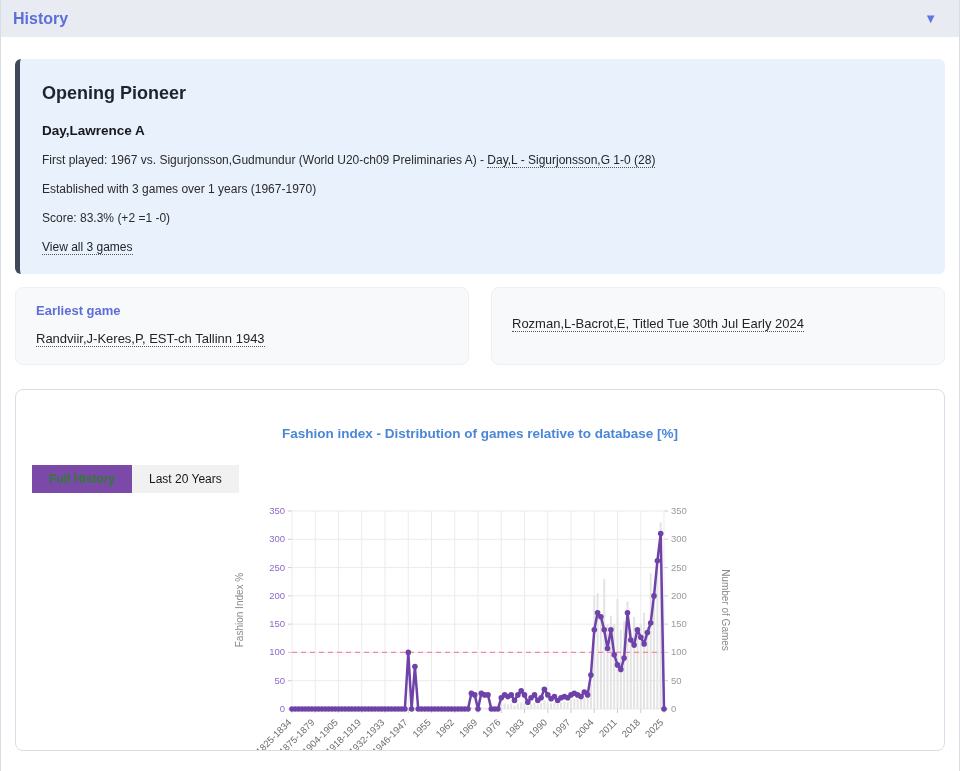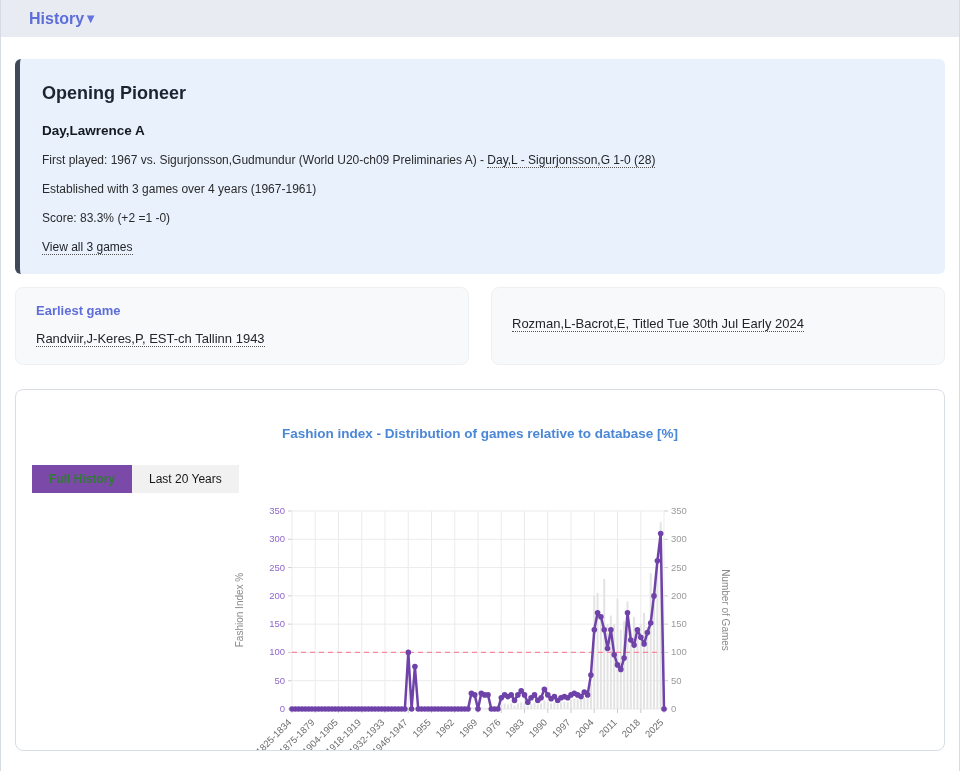--- a/index.html
+++ b/index.html
@@ -9,22 +9,22 @@
     background: #ffffff;
     border-left: 1px solid #d6dbe4;
     border-right: 1px solid #d6dbe4;
     color: #2b2f36;
   }
   .header-bar {
     height: 37px;
     background: #e9ebf2;
     display: flex;
     align-items: center;
-    justify-content: flex-start;
-    padding: 0 22px 0 28px;
+    justify-content: space-between;
+    padding: 0 22px 0 12px;
     cursor: pointer;
   }
   .header-title { color: #5d6ed8; font-size: 16px; font-weight: bold; }
   .collapse-icon { color: #6473e2; font-size: 13px; }
   .content { padding: 14px; }
   .pioneer-card {
     margin-top: 8px;
     background: #e9f1fd;
     border-left: 5px solid #3f4958;
     border-radius: 6px;
@@ -87,21 +87,21 @@
   <span class="header-title">History</span>
   <span class="collapse-icon">▼</span>
 </div>
 
 <div class="content">
 
   <div class="pioneer-card">
     <div class="pioneer-title">Opening Pioneer</div>
     <div class="pioneer-player">Day,Lawrence A</div>
     <div class="pioneer-line"><span>First played: 1967 vs. Sigurjonsson,Gudmundur (World U20-ch09 Preliminaries A) - </span><a class="dotted-link">Day,L - Sigurjonsson,G 1-0 (28)</a></div>
-    <div class="pioneer-line">Established with 3 games over 4 years (1967-1961)</div>
+    <div class="pioneer-line">Established with 3 games over 1 years (1967-1970)</div>
     <div class="pioneer-line">Score: 83.3% (+2 =1 -0)</div>
     <div class="pioneer-line"><a class="dotted-link">View all 3 games</a></div>
   </div>
 
   <div class="cards-row">
     <div class="mini-card">
       <div class="mini-card-title">Earliest game</div>
       <a class="dotted-link mini-card-link">Randviir,J-Keres,P, EST-ch Tallinn 1943</a>
     </div>
     <div class="mini-card">

